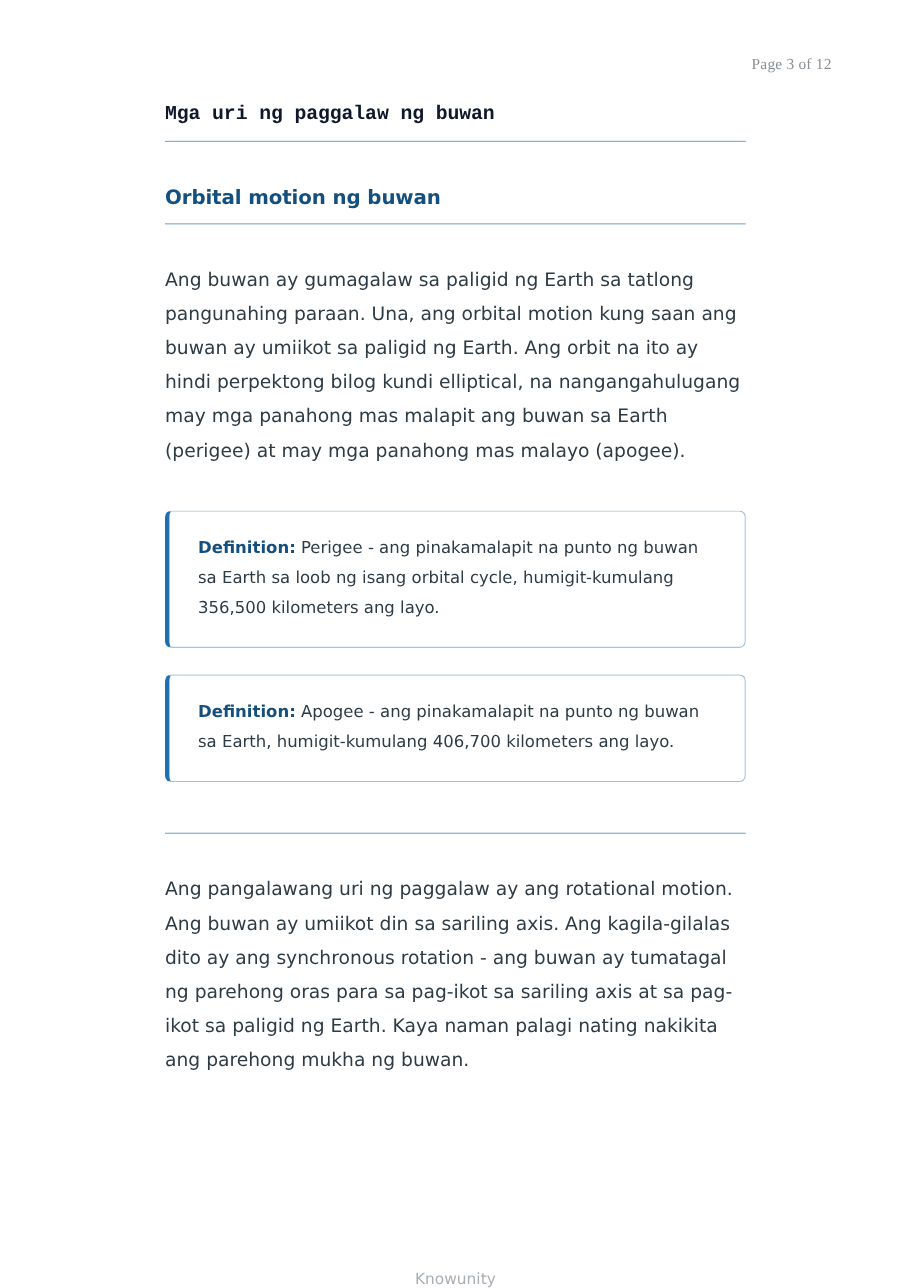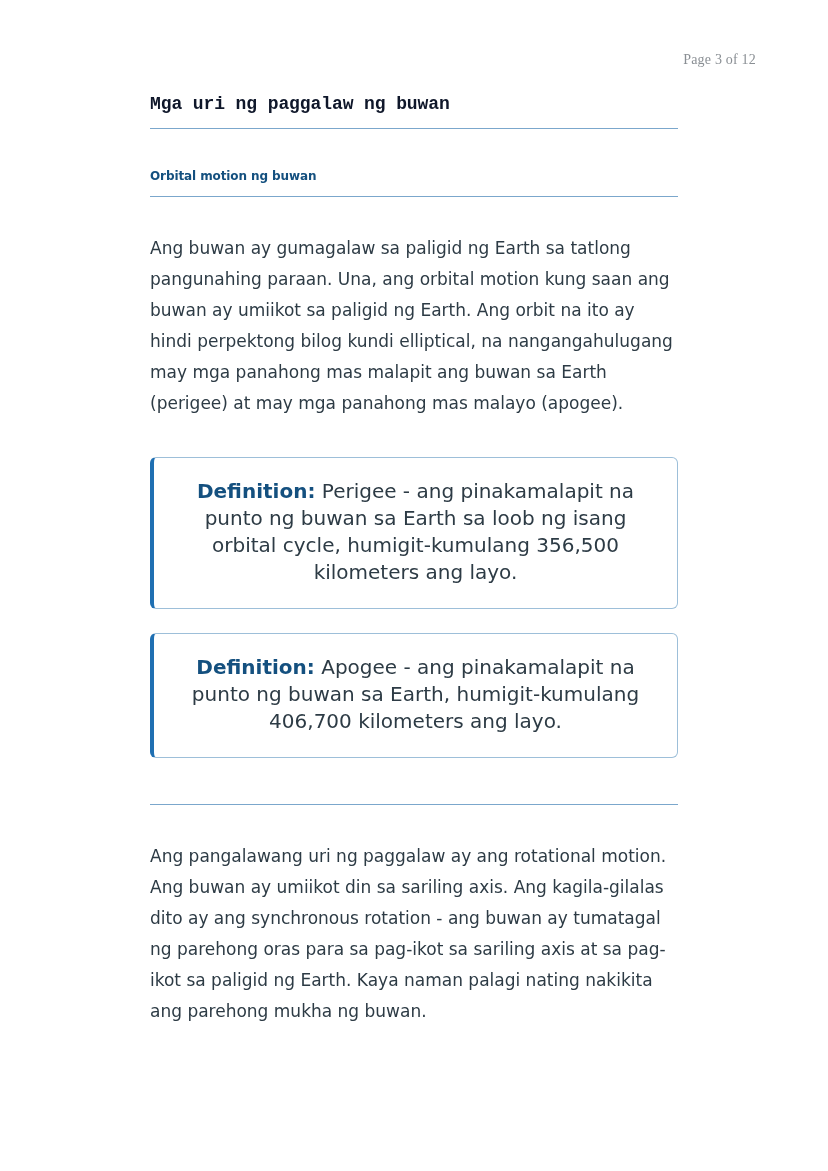--- a/index.html
+++ b/index.html
@@ -47,21 +47,21 @@
     letter-spacing: -0.1px;
   }
   .rule {
     border: none;
     border-top: 1px solid #7ba7cc;
     margin: 0 0 40px 0;
     height: 0;
   }
   h2.sub-title {
     font-family: "DejaVu Sans", sans-serif;
-    font-size: 12px;
+    font-size: 18px;
     font-weight: bold;
     color: #14507f;
     margin: 0 0 13px 0;
     padding: 0;
     letter-spacing: -0.1px;
   }
   .rule-sub {
     border: none;
     border-top: 1px solid #7ba7cc;
     margin: 0 0 36px 0;
@@ -76,24 +76,23 @@
   .definition-box {
     border: 1px solid #9dbfd9;
     border-left: 4px solid #1f6fb2;
     border-radius: 6px;
     padding: 20px 26px 22px 26px;
     margin-bottom: 24px;
     box-sizing: border-box;
   }
   .definition-box p {
     margin: 0;
-    font-size: 20px;
+    font-size: 15px;
     line-height: 27px;
     color: #2d3b45;
-    text-align: center;
   }
   .definition-label {
     font-weight: bold;
     color: #14507f;
   }
   .spacer-after-boxes {
     height: 22px;
   }
   .footer {
     position: absolute;
@@ -132,14 +131,15 @@
     </div>
 
     <div class="spacer-after-boxes"></div>
 
     <hr class="rule-sub">
 
     <p class="body-text">Ang pangalawang uri ng paggalaw ay ang rotational motion. Ang buwan ay umiikot din sa sariling axis. Ang kagila-gilalas dito ay ang synchronous rotation - ang buwan ay tumatagal ng parehong oras para sa pag-ikot sa sariling axis at sa pag-ikot sa paligid ng Earth. Kaya naman palagi nating nakikita ang parehong mukha ng buwan.</p>
 
   </div>
 
+  <div class="footer">Knowunity</div>
 
 </div>
 
 </body></html>

